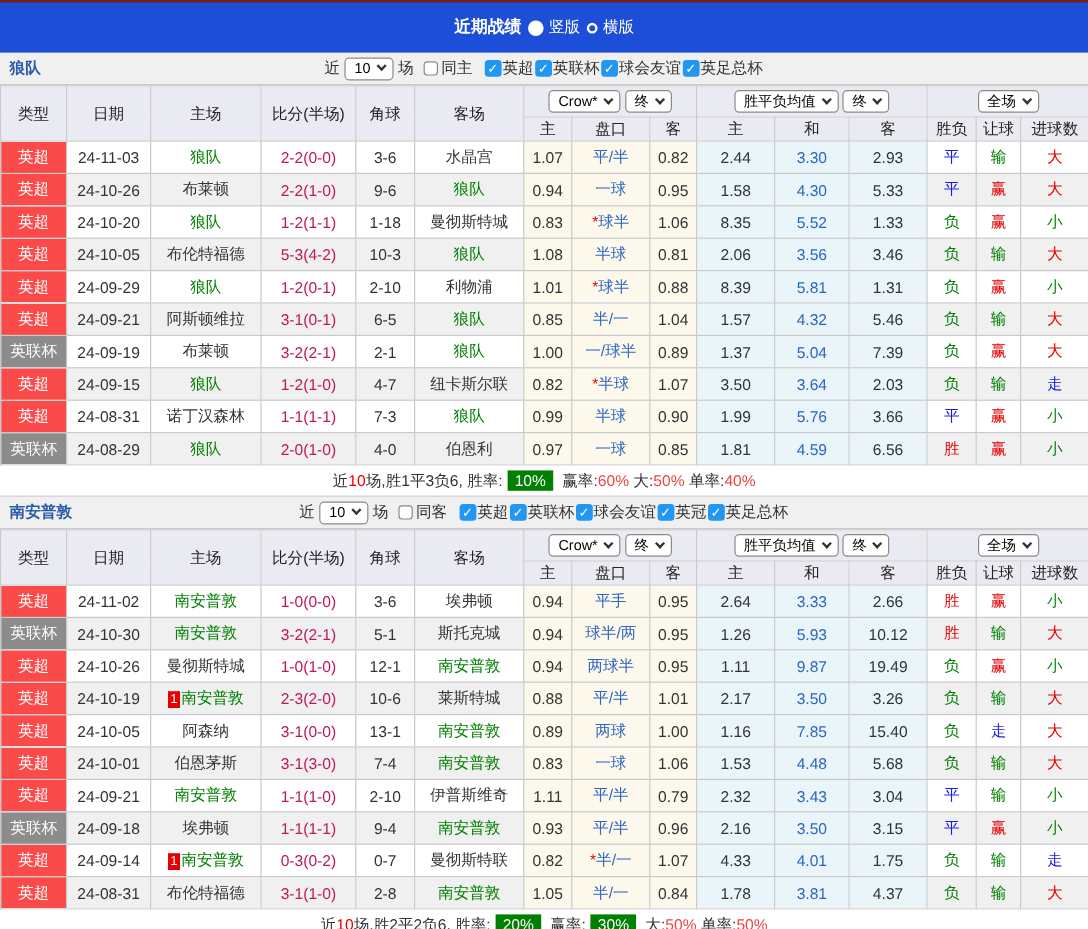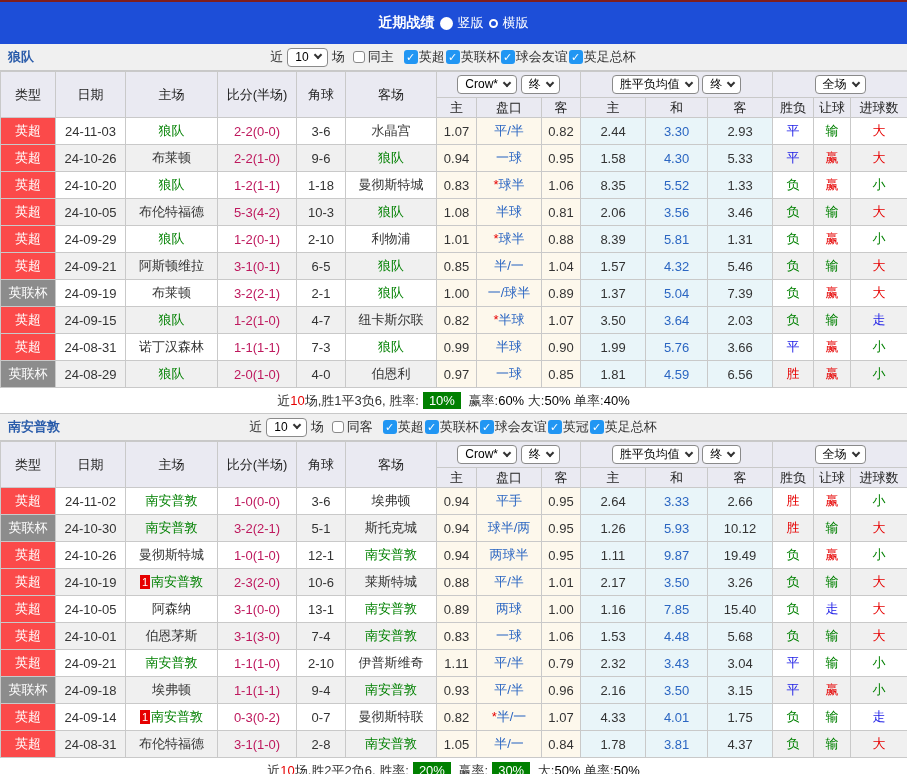--- a/index.html
+++ b/index.html
@@ -59,21 +59,21 @@
   .team-green { color:#008000; }
   .c-red { color:#e60000; } .c-blue { color:#1a1ae6; } .c-green { color:#008000; }
   .rc-badge { display:none; background:#e60000; color:#fff; padding:0 2px; font-size:11px;
     margin-right:1px; line-height:14px; }
   .rc-badge.show { display:inline-block; }
 
   .summary { height:26px; display:flex; align-items:center; justify-content:center;
     font-size:13px; background:#fff; border-bottom:1px solid #c8c8c8; }
   .summary span { white-space:pre; }
   .badge-green { background:#008000; color:#fff; padding:1px 6px; margin:0 4px; }
-  .sum-red { color:#e60000; } .sum-blue { color:#000000; }
+  .sum-red { color:#e60000; } .sum-blue { color:#ef4444; }
 </style>
 </head>
 <body>
 
 <div class="topbar">
   <span class="title">近期战绩</span>
   <span class="radio sel"></span>
   <span>竖版</span>
   <span class="radio unsel"></span>
   <span>横版</span>

